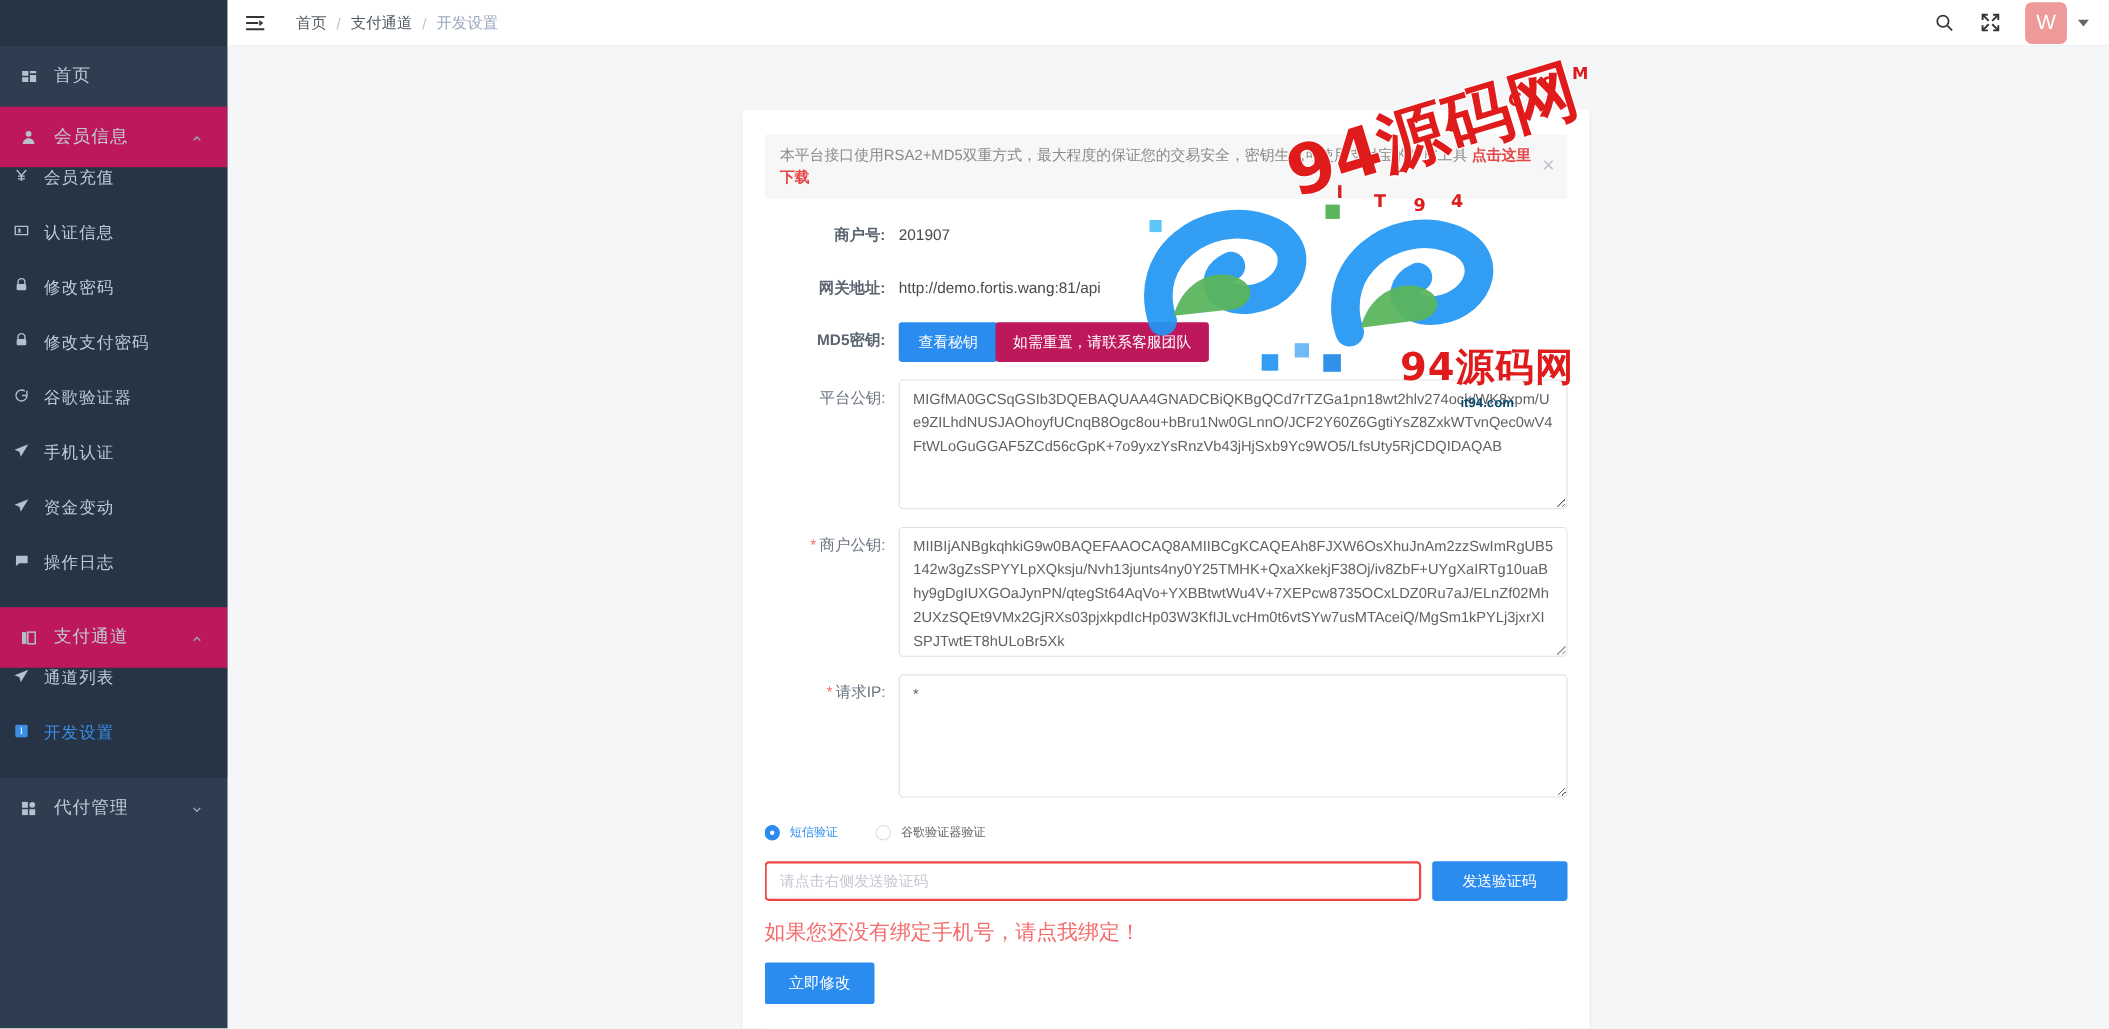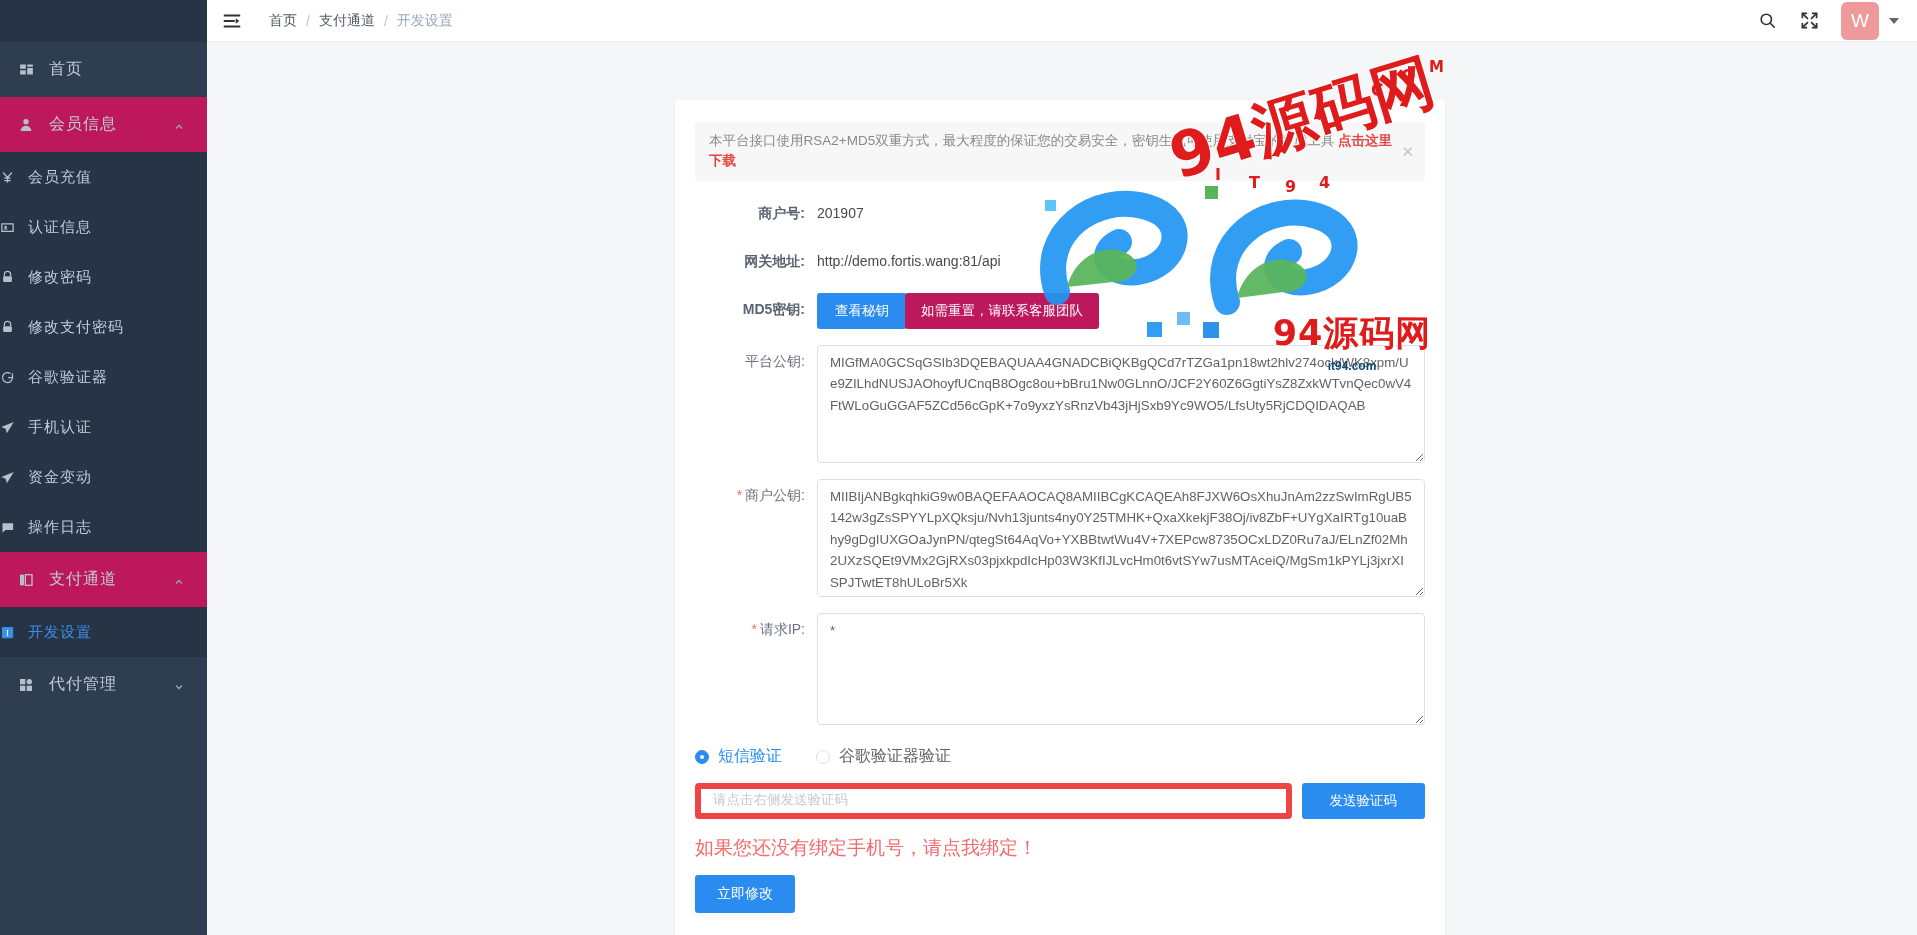--- a/index.html
+++ b/index.html
@@ -40,24 +40,25 @@
   .menu-item .mi-label { margin-left: 5px; letter-spacing: 1px; }
   .menu-item .mi-arrow {
     position: absolute; right: 22px; top: 50%;
     transform: translateY(-50%);
     width: 12px; height: 12px; color: #97a6b8;
   }
   .menu-item.group-open { background: #be185d; }
   .submenu { list-style: none; margin: 0; padding: 0; background: #263445; }
   .sub-item {
     height: 50px;
-    display: flex; align-items: center;
+    display: flex; align-items: flex-start;
     color: #bfcbd9;
     font-size: 15px;
     cursor: pointer;
+    margin-left: 12px;
   }
   .sub-item .si-icon {
     width: 24px; flex: 0 0 24px;
     display: inline-flex; align-items: center;
     color: #b5c0cd;
   }
   .sub-item .si-label { margin-left: 4px; letter-spacing: 1px; }
   .sub-item.active { color: #3a8ee6; }
   .sub-item.active .si-icon { color: #3a8ee6; }
 
@@ -150,45 +151,45 @@
     resize: vertical;
     outline: none;
     background: #fff;
     display: block;
   }
   textarea.ta-platform { height: 118px; }
   textarea.ta-merchant { height: 118px; }
   textarea.ta-ip { height: 112px; }
 
   .radiorow { display: flex; align-items: center; height: 32px; }
-  .radio { display: inline-flex; align-items: center; margin-right: 34px; cursor: pointer; font-size: 16px; color: #606266; }
+  .radio { display: inline-flex; align-items: center; margin-right: 34px; cursor: pointer; font-size: 11px; color: #606266; }
   .radio .dot {
     width: 14px; height: 14px; border-radius: 50%;
     border: 1px solid #dcdfe6; background: #fff;
     margin-right: 9px; position: relative;
   }
   .radio.checked .dot { border-color: #2b8cf0; background: #2b8cf0; }
   .radio.checked .dot::after {
     content: ""; position: absolute; left: 50%; top: 50%;
     width: 4px; height: 4px; border-radius: 50%; background: #fff;
     transform: translate(-50%,-50%);
   }
   .radio.checked .rlabel { color: #2b8cf0; }
 
   .coderow { display: flex; margin-top: 10px; }
   .code-input {
     flex: 1;
     height: 36px;
-    border: 6px solid #ef4444;
+    border: 2px solid #ef4444;
     border-radius: 4px;
     padding: 0 12px;
     font-size: 13.5px;
     color: #606266;
     outline: none;
-    font-family: Liberation Mono, monospace;
+    font-family: Liberation Serif, serif;
   }
   .code-input::placeholder { color: #c4c8d0; }
   .send-wrap { margin-left: 10px; }
   .warn { color: #f56c6c; font-size: 19px; margin-top: 16px; }
   .submit-wrap { margin-top: 14px; }
 
   
   .wm { position: absolute; pointer-events: none; }
   .wm-swoosh { left: 820px; top: 130px; width: 340px; height: 200px; opacity: .92; }
   .wm-red-top { left: 950px; top: 10px; width: 340px; height: 140px; }
@@ -315,20 +316,28 @@
         </span>
         <span class="mi-label">支付通道</span>
         <span class="mi-arrow">
           <svg width="12" height="12" viewBox="0 0 24 24" fill="none" stroke="currentColor" stroke-width="2.5">
               <polyline points="6,15 12,9 18,15"></polyline>
             </svg>
         </span>
       </li>
 
       <ul class="submenu">
+        <li class="sub-item">
+          <span class="si-icon">
+            <svg width="15" height="15" viewBox="0 0 24 24" fill="currentColor">
+                <path d="M22 3L2 11l7 3 2 7 11-18z"></path>
+              </svg>
+          </span>
+          <span class="si-label">通道列表</span>
+        </li>
         <li class="sub-item active">
           <span class="si-icon">
             <svg width="15" height="15" viewBox="0 0 24 24" fill="currentColor">
                 <rect x="3" y="3" width="18" height="18" rx="2"></rect>
                 <text x="12" y="17" font-size="14" text-anchor="middle" fill="#fff" font-family="serif">I</text>
               </svg>
           </span>
           <span class="si-label">开发设置</span>
         </li>
       </ul>

